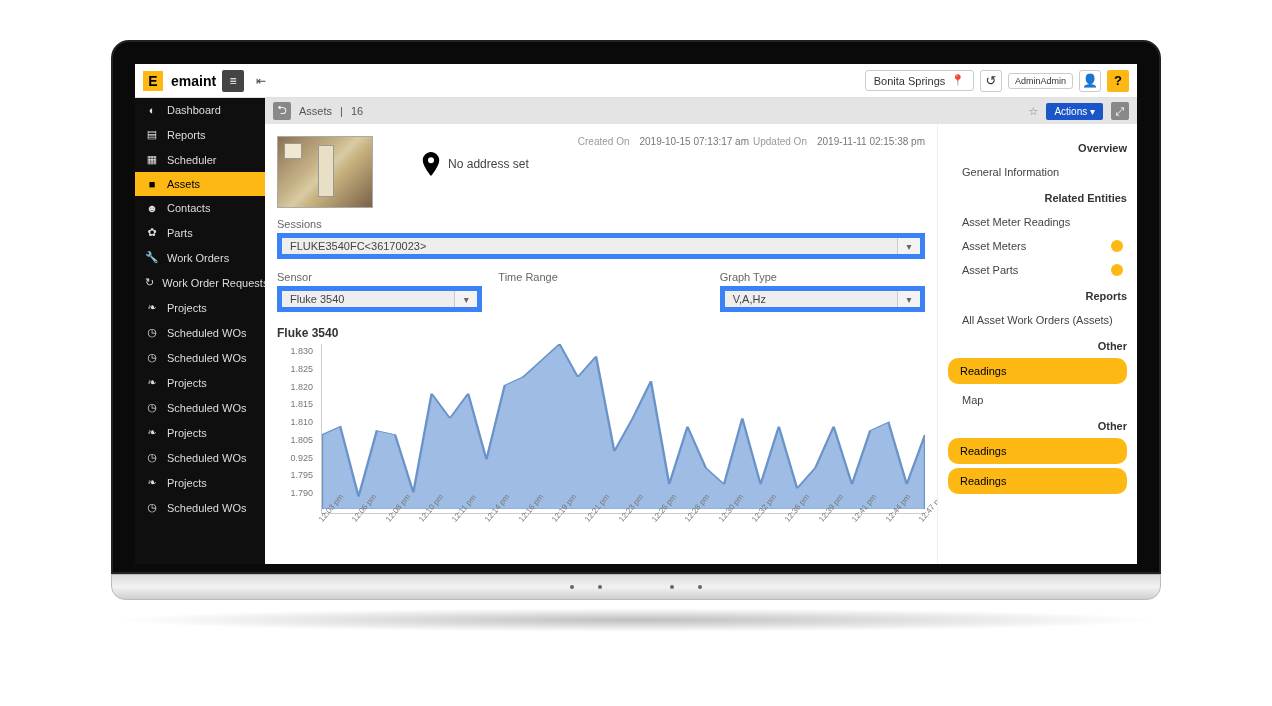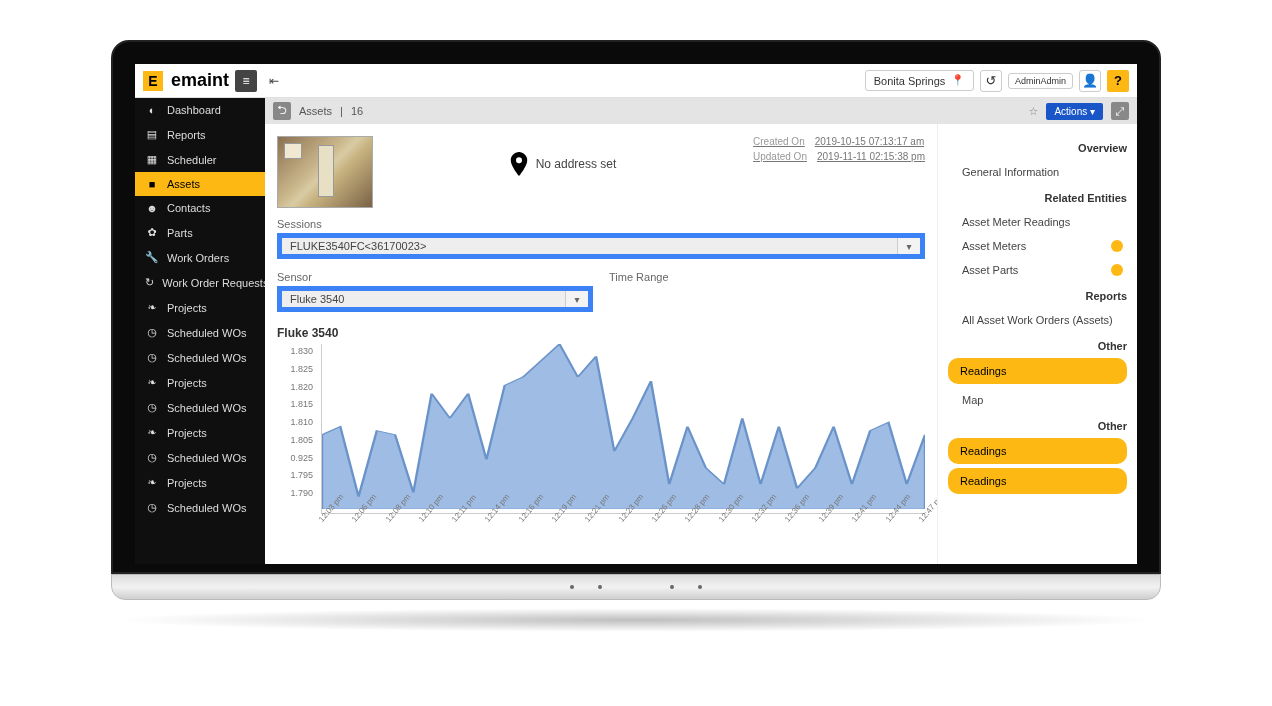--- a/index.html
+++ b/index.html
@@ -9,21 +9,21 @@
   .laptop { width: 1050px; margin: 40px auto 0; }
   .bezel { background: #0a0a0a; border: 2px solid #222; border-radius: 18px 18px 0 0; padding: 22px 22px 8px; }
   .screen { width: 100%; height: 500px; background: #fff; overflow: hidden; position: relative; display: flex; flex-direction: column; }
   .base { height: 26px; background: linear-gradient(#dcdcdc,#f2f2f2 50%,#cfcfcf); border-radius: 0 0 14px 14px; border: 1px solid #bbb; display:flex; align-items:center; justify-content:center; gap:24px;}
   .base .dot{width:4px;height:4px;background:#666;border-radius:50%;}
   .shadow { height: 24px; background: radial-gradient(ellipse at center, rgba(0,0,0,.25), transparent 70%); margin-top:8px;}
 
   
   .topbar { height: 34px; background: #fff; border-bottom: 1px solid #e0e0e0; display: flex; align-items: center; padding: 0 8px; gap: 6px; }
   .logo-box { background: #fdb813; color: #000; font-weight: bold; width: 20px; height: 20px; display:flex;align-items:center;justify-content:center; font-size:14px;}
-  .brand { font-weight: bold; font-size: 18px; color: #000; margin-left: 2px; }
+  .brand { font-weight: bold; font-size: 14px; color: #000; margin-left: 2px; }
   .icon-btn { width: 22px; height: 22px; background: #444; color: #fff; display:flex;align-items:center;justify-content:center; font-size:12px; border-radius:2px;}
   .spacer { flex: 1; }
   .loc-chip { border: 1px solid #ccc; border-radius: 3px; padding: 3px 8px; font-size: 11px; display:flex;align-items:center;gap:6px; background:#fff;}
   .history-btn{width:22px;height:22px;border:1px solid #ccc;border-radius:3px;display:flex;align-items:center;justify-content:center;font-size:13px;}
   .user-chip { border:1px solid #ccc;border-radius:3px;padding:2px 6px;font-size:9px;line-height:10px;display:flex;align-items:flex-start;}
   .avatar-btn{width:22px;height:22px;border:1px solid #ccc;border-radius:3px;display:flex;align-items:center;justify-content:center;font-size:13px;}
   .help-btn{width:22px;height:22px;background:#fdb813;color:#000;font-weight:bold;display:flex;align-items:center;justify-content:center;border-radius:2px;font-size:13px;}
 
   .body { flex: 1; display: flex; overflow: hidden; }
 
@@ -46,21 +46,21 @@
   .left { flex:1; padding:12px; overflow-y:auto;}
   .left::-webkit-scrollbar{width:6px;}
 
   .hdr-row{display:flex;gap:24px;align-items:flex-start;margin-bottom:10px;}
   .asset-photo{width:96px;height:72px;background:linear-gradient(135deg,#8a7050 0%,#c9b58a 40%,#d8cba3 50%,#c7b27f 60%,#7a6246 100%);border:1px solid #aaa;position:relative;overflow:hidden;}
   .asset-photo::before,.asset-photo::after{content:"";position:absolute;background:#f0e8d0;border:1px solid #999;}
   .asset-photo::before{width:16px;height:14px;left:6px;top:6px;}
   .asset-photo::after{width:14px;height:50px;left:40px;top:8px;background:#e8e0c4;}
   .addr{flex:1;display:flex;align-items:center;justify-content:center;gap:8px;color:#444;font-size:12px;padding-top:16px;}
   .addr svg{width:18px;height:24px;}
-  .meta{display:flex;flex-direction:column;gap:4px;font-size:10px;color:#777;align-items:flex-start;text-decoration:underline;}
+  .meta{display:flex;flex-direction:row;gap:4px;font-size:10px;color:#777;align-items:flex-end;}
   .meta-row{display:flex;gap:10px;}
   .meta-row span:first-child{color:#999;}
 
   .label{font-size:11px;color:#666;margin:6px 0 3px;}
   .select{width:100%;height:26px;border:5px solid #3b82f6;background:#eee;display:flex;align-items:center;padding:0 8px;font-size:11px;color:#444;position:relative;}
   .select::after{content:"▾";position:absolute;right:0;top:0;width:22px;height:100%;border-left:1px solid #ccc;display:flex;align-items:center;justify-content:center;color:#666;background:#f3f3f3;font-size:10px;}
   .sel-row{display:flex;gap:16px;margin-top:6px;}
   .sel-col{flex:1;}
 
   .chart-title{font-weight:bold;font-size:12px;margin:14px 0 4px;}
@@ -218,20 +218,26 @@
 
               <div class="sel-row">
                 <div class="sel-col">
                   <div class="label">Sensor</div>
                   <div class="select">
                       <span>Fluke 3540</span>
                     </div>
                 </div>
                 <div class="sel-col">
                   <div class="label">Time Range</div>
+                </div>
+                <div class="sel-col">
+                  <div class="label">Graph Type</div>
+                  <div class="select">
+                      <span>V,A,Hz</span>
+                    </div>
                 </div>
               </div>
 
               <div class="chart-title">Fluke 3540</div>
               <div class="chart-wrap" style="position:relative">
 
                 <div class="yaxis" id="yaxis">
                     <span>1.830</span>
                     <span>1.825</span>
                     <span>1.820</span>

